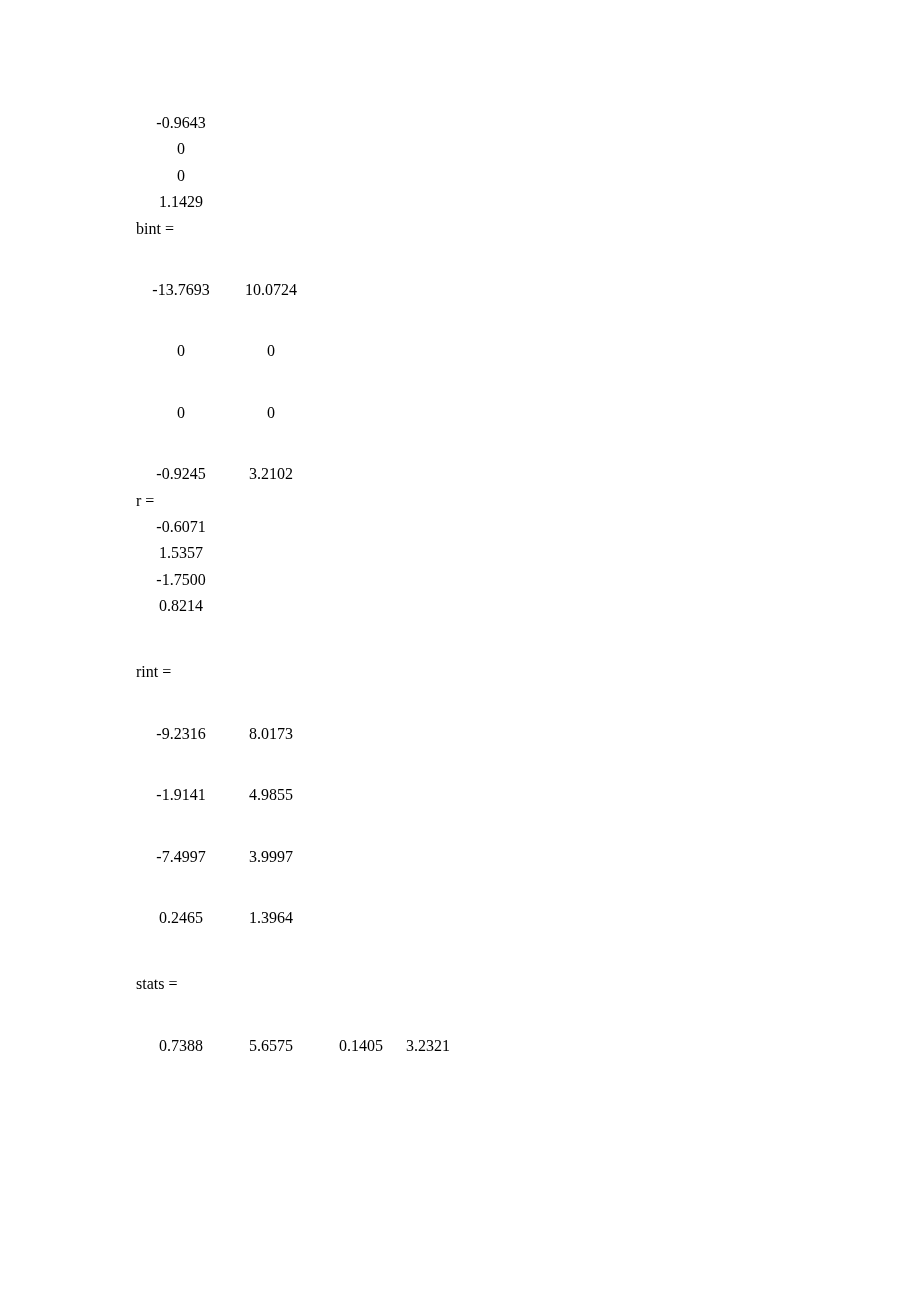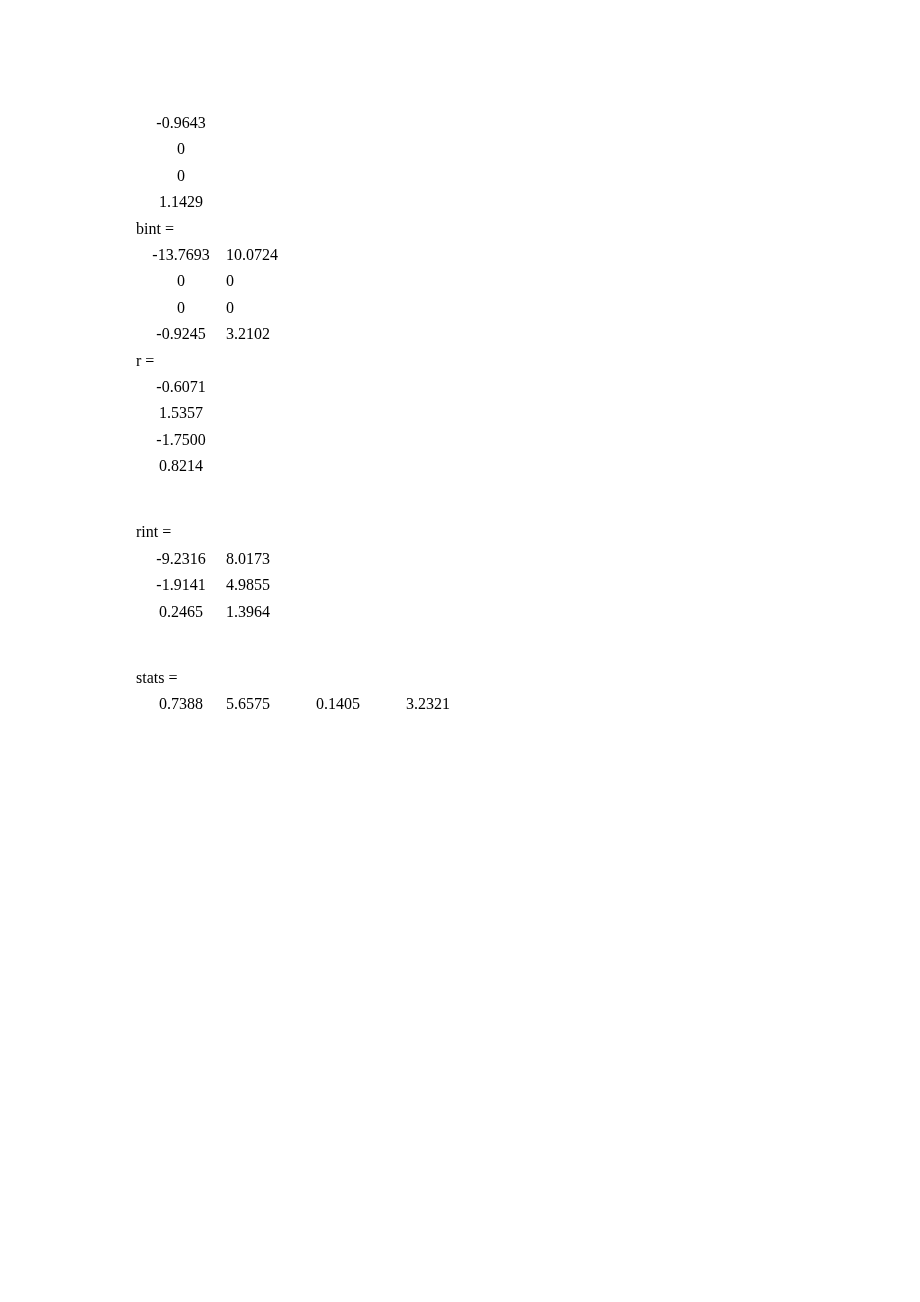--- a/index.html
+++ b/index.html
@@ -5,22 +5,22 @@
     body {
       font-family: "Times New Roman", Times, serif;
       font-size: 16px;
       color: #000;
       background: #fff;
       margin: 0;
       padding: 110px 0 0 136px;
       line-height: 1.65;
     }
     .col1 { display: inline-block; width: 90px; text-align: center; }
-    .col2 { display: inline-block; width: 90px; text-align: left; }
-    .col3 { display: inline-block; width: 90px; text-align: left; }
+    .col2 { display: inline-block; width: 90px; text-align: center; margin-top: 35px; }
+    .col3 { display: inline-block; width: 90px; text-align: center; }
     .col4 { display: inline-block; width: 90px; text-align: left; }
     .label { }
     .gap { height: 40px; }
   </style>
 </head>
 <body>
 
 <div>
   <div><span class="col1">-0.9643</span></div>
   <div><span class="col1">0</span></div>
@@ -43,20 +43,21 @@
   <div><span class="col1">-1.7500</span></div>
   <div><span class="col1">0.8214</span></div>
 </div>
 
 <div class="gap"></div>
 
 <div class="label">rint =</div>
 <div>
   <div><span class="col1">-9.2316</span><span class="col2">8.0173</span></div>
   <div><span class="col1">-1.9141</span><span class="col2">4.9855</span></div>
+  <div><span class="col1">-7.4997</span><span class="col2">3.9997</span></div>
   <div><span class="col1">0.2465</span><span class="col2">1.3964</span></div>
 </div>
 
 <div class="gap"></div>
 
 <div class="label">stats =</div>
 <div>
   <div>
     <span class="col1">0.7388</span><span class="col2">5.6575</span><span class="col3">0.1405</span><span class="col4">3.2321</span>
   </div>

